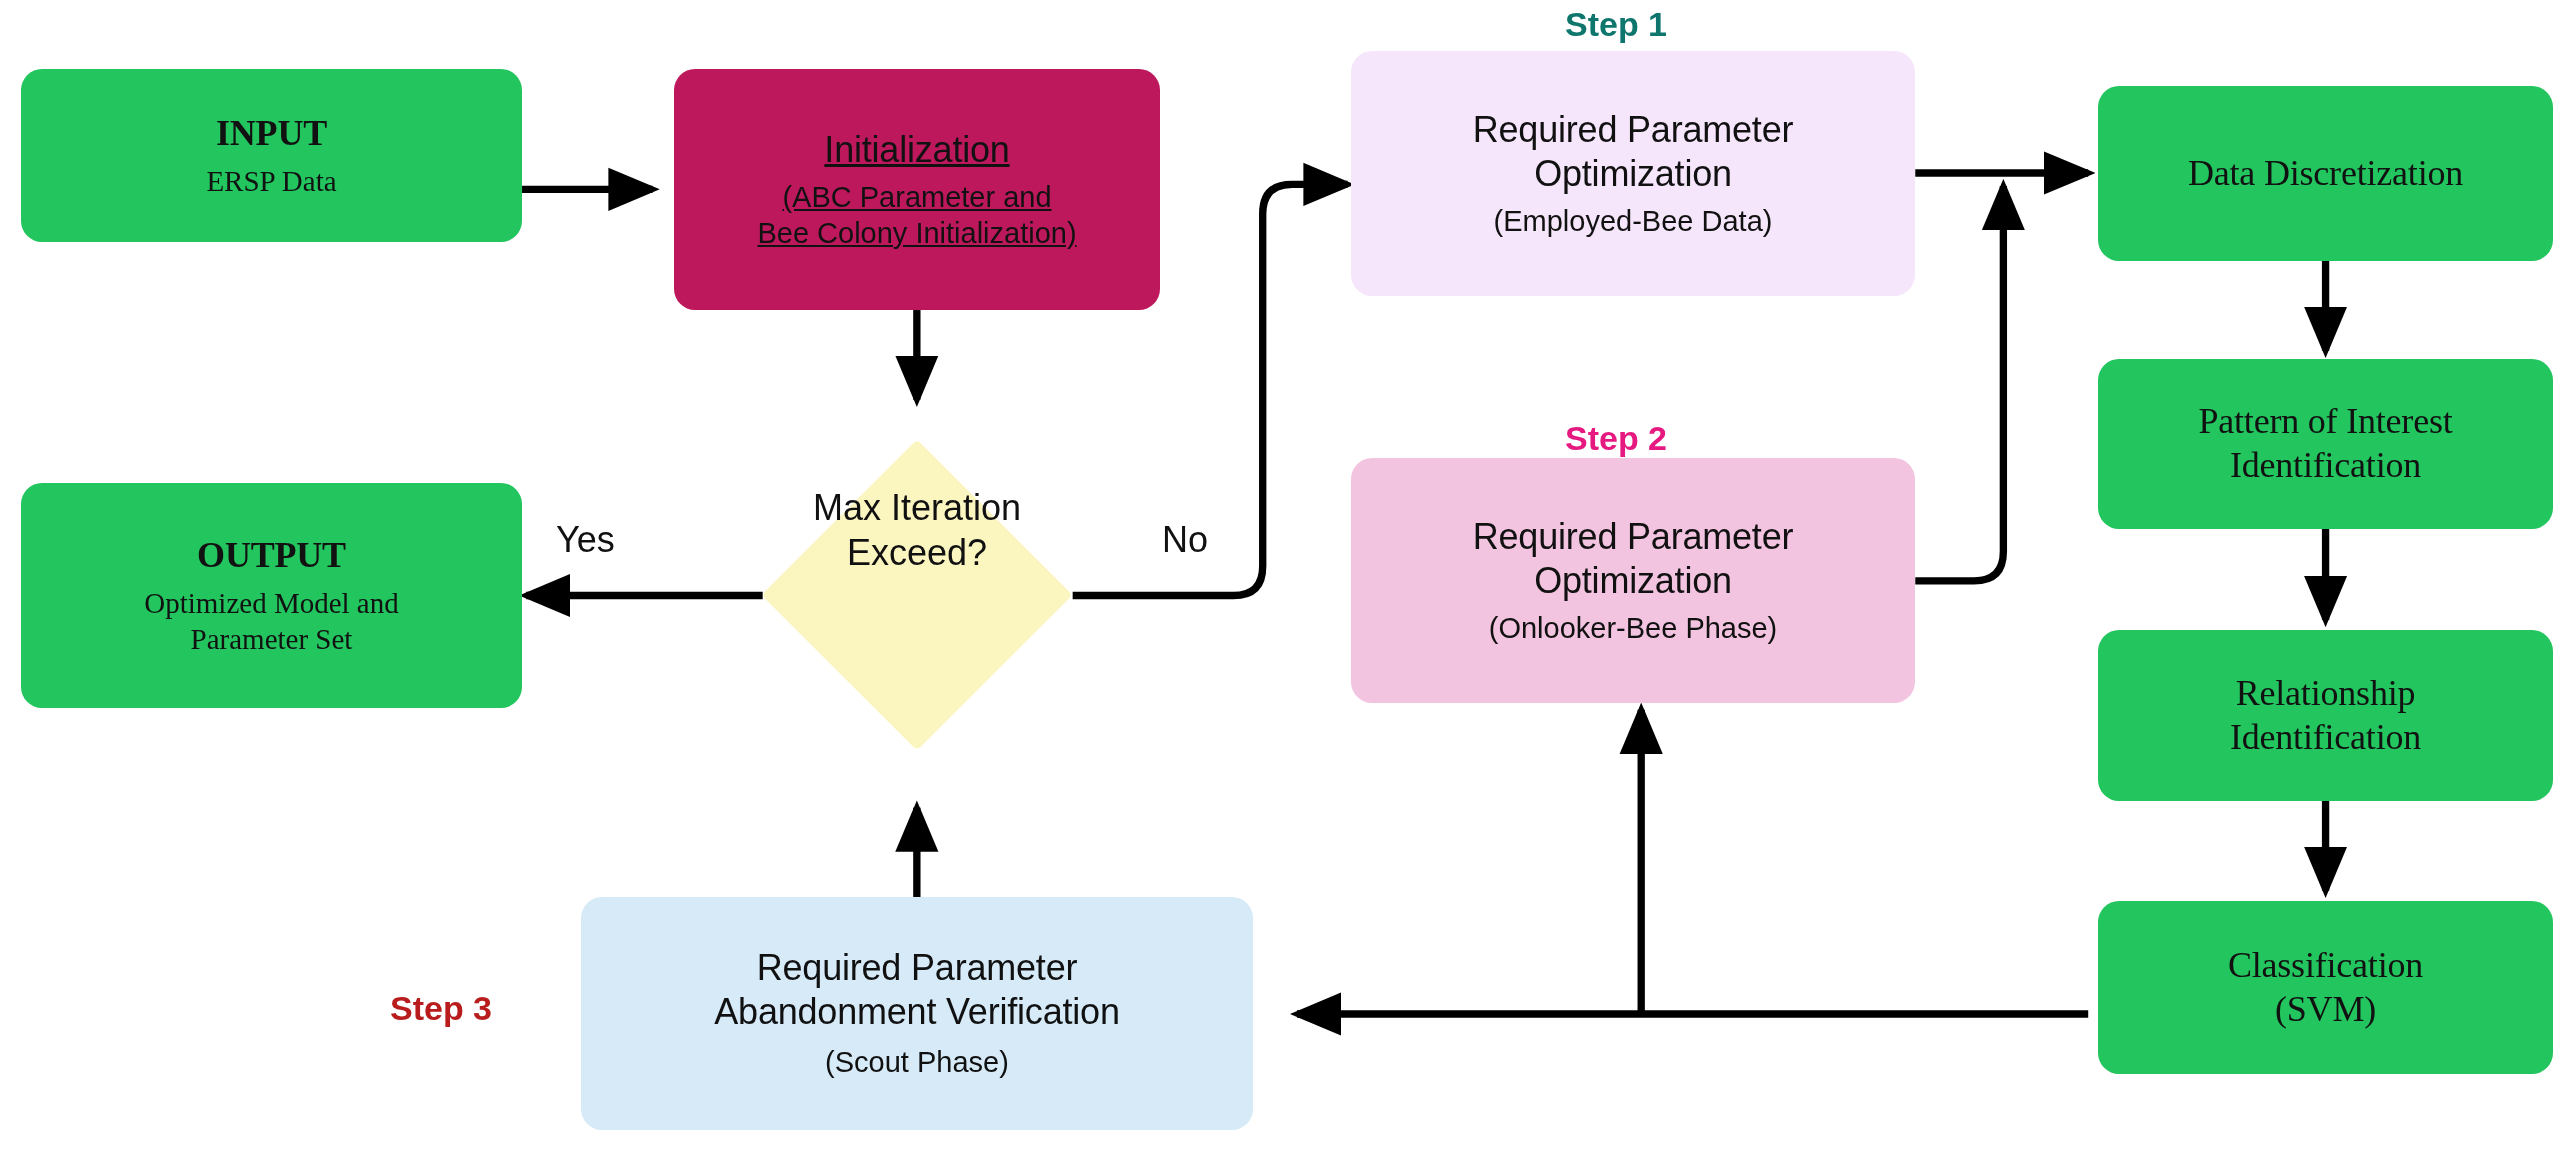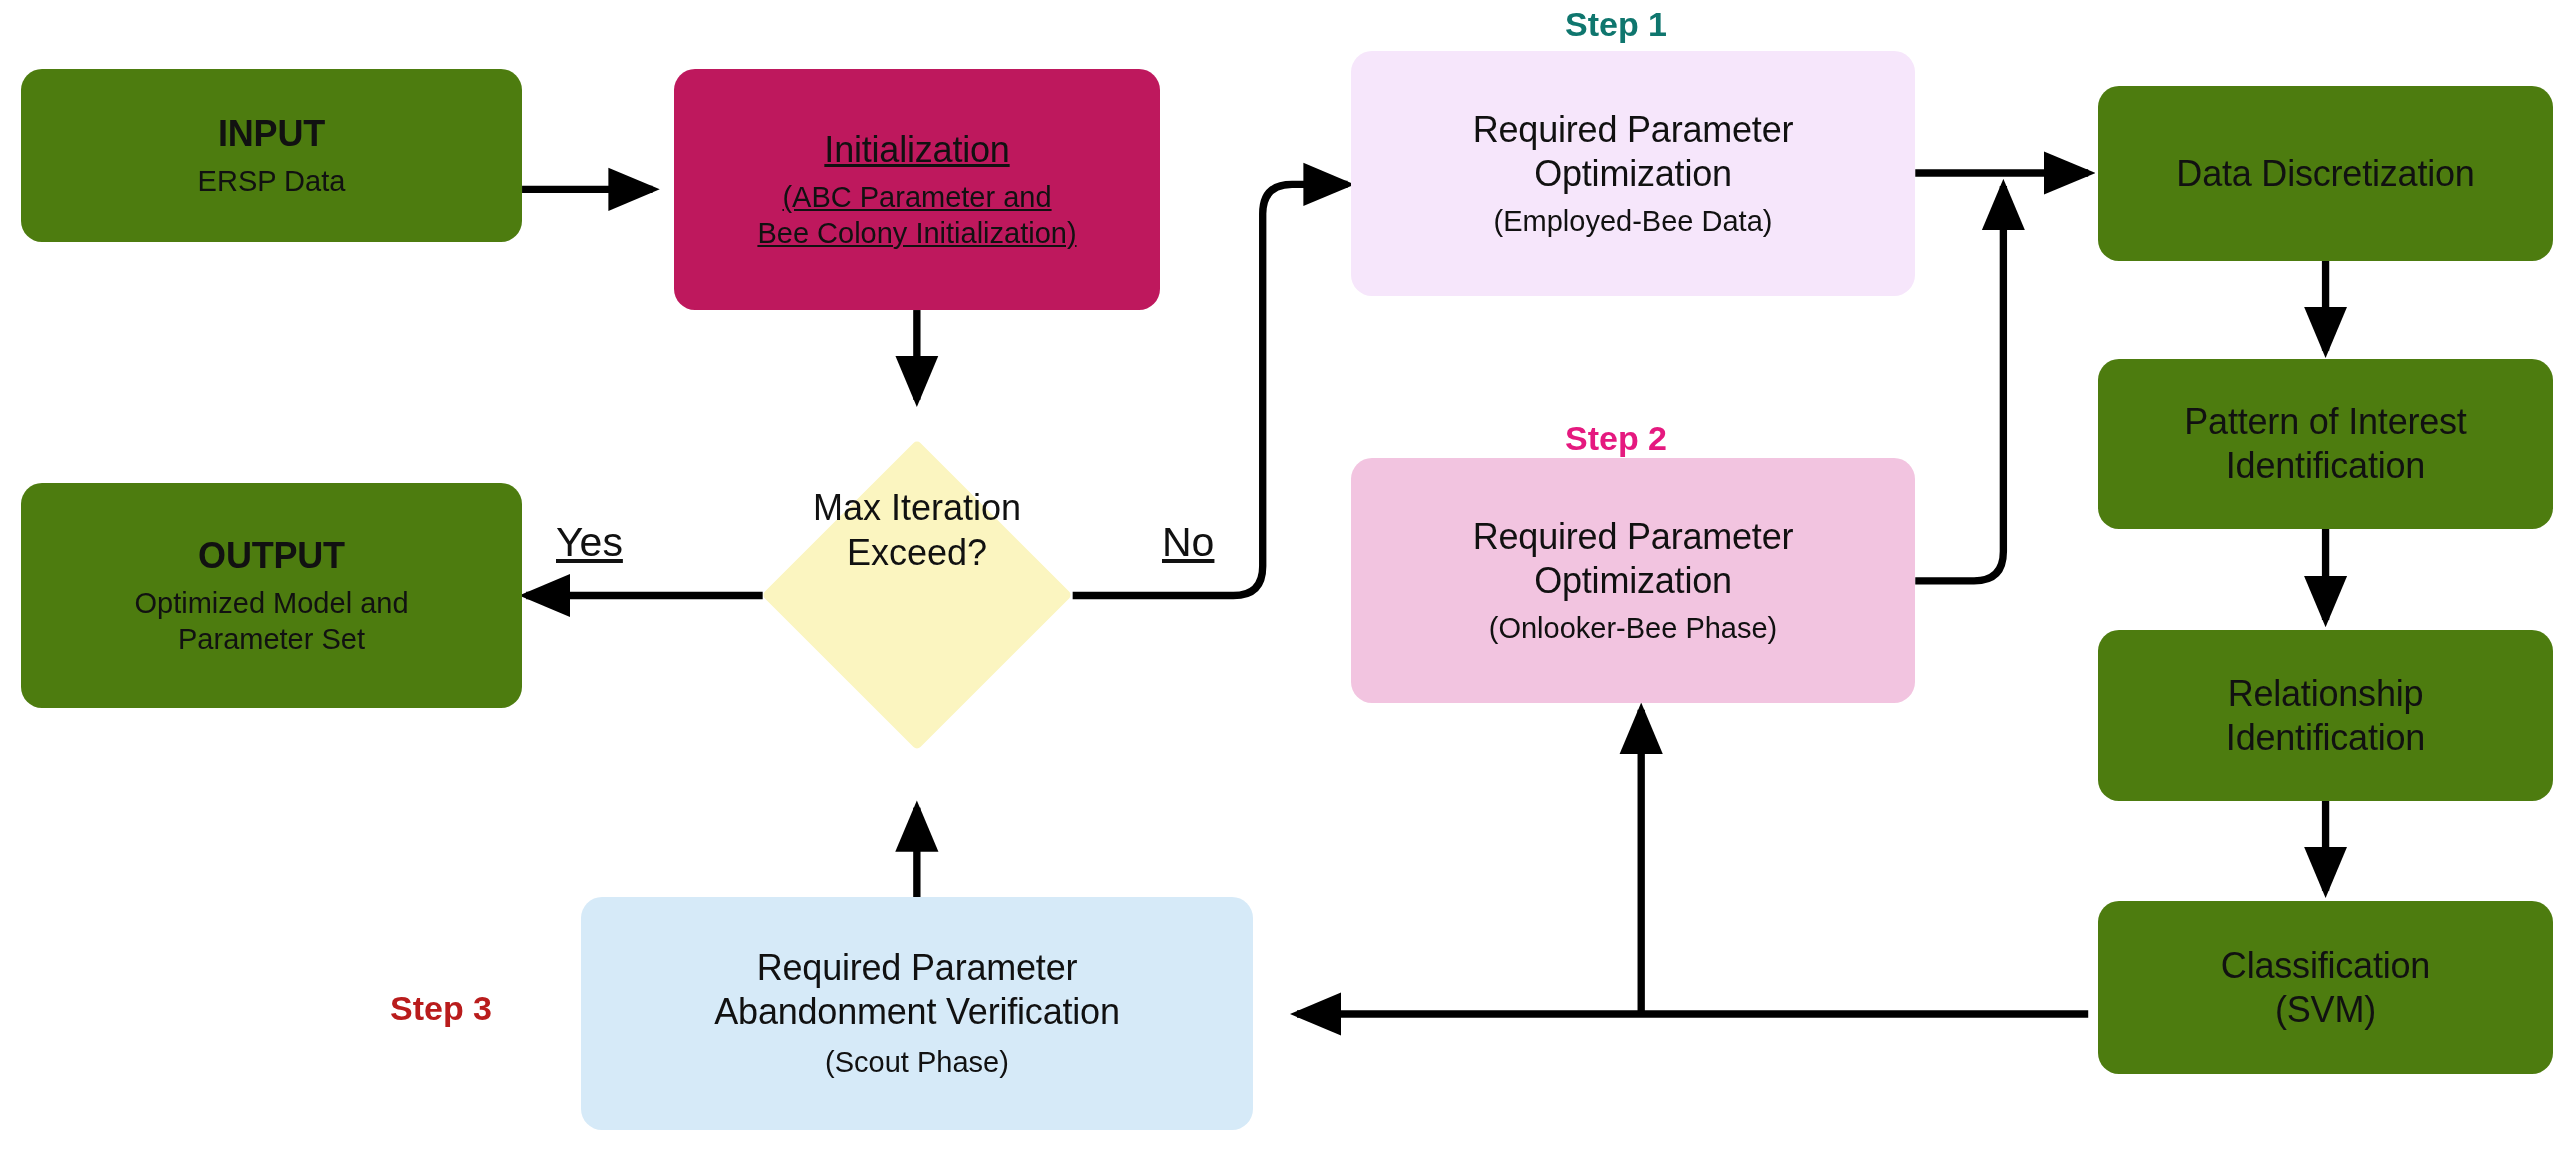--- a/index.html
+++ b/index.html
@@ -45,21 +45,21 @@
     white-space: pre-line;
   }
   .node .title.bold { font-weight: 700; }
   .node .sub {
     font-size: 29px;
     margin-top: 8.2px;
     white-space: pre-line;
   }
   .node .title.tight + .sub { margin-top: 11.4px; }
 
-  .gray  { background: #4d7c0f; }
+  .gray  { background: #22c55e; font-family: Liberation Serif, serif; }
   .cyan  { background: #be185d; text-decoration: underline; }
   .blue  { background: #d6eaf8; }
   .lav   { background: #f6e6fb; }
   .pink  { background: #f2c4e0; }
 
   
   .diamond {
     position: absolute;
     display: flex;
     align-items: flex-start;
@@ -81,24 +81,23 @@
   }
 
   .steplabel {
     position: absolute;
     font-size: 34px;
     font-weight: 700;
     white-space: nowrap;
   }
   .edgelabel {
     position: absolute;
-    font-size: 41px;
+    font-size: 36px;
     white-space: nowrap;
     color: #111111;
-    text-decoration: underline;
   }
 </style>
 </head>
 <body>
 
 <div id="canvas">
 
   <svg id="edges" viewBox="0 0 3158 1417" xmlns="http://www.w3.org/2000/svg">
     <defs>
       <marker id="ah" viewBox="0 0 10 10" refX="8.6" refY="5" markerWidth="7" markerHeight="7" orient="auto-start-reverse">

